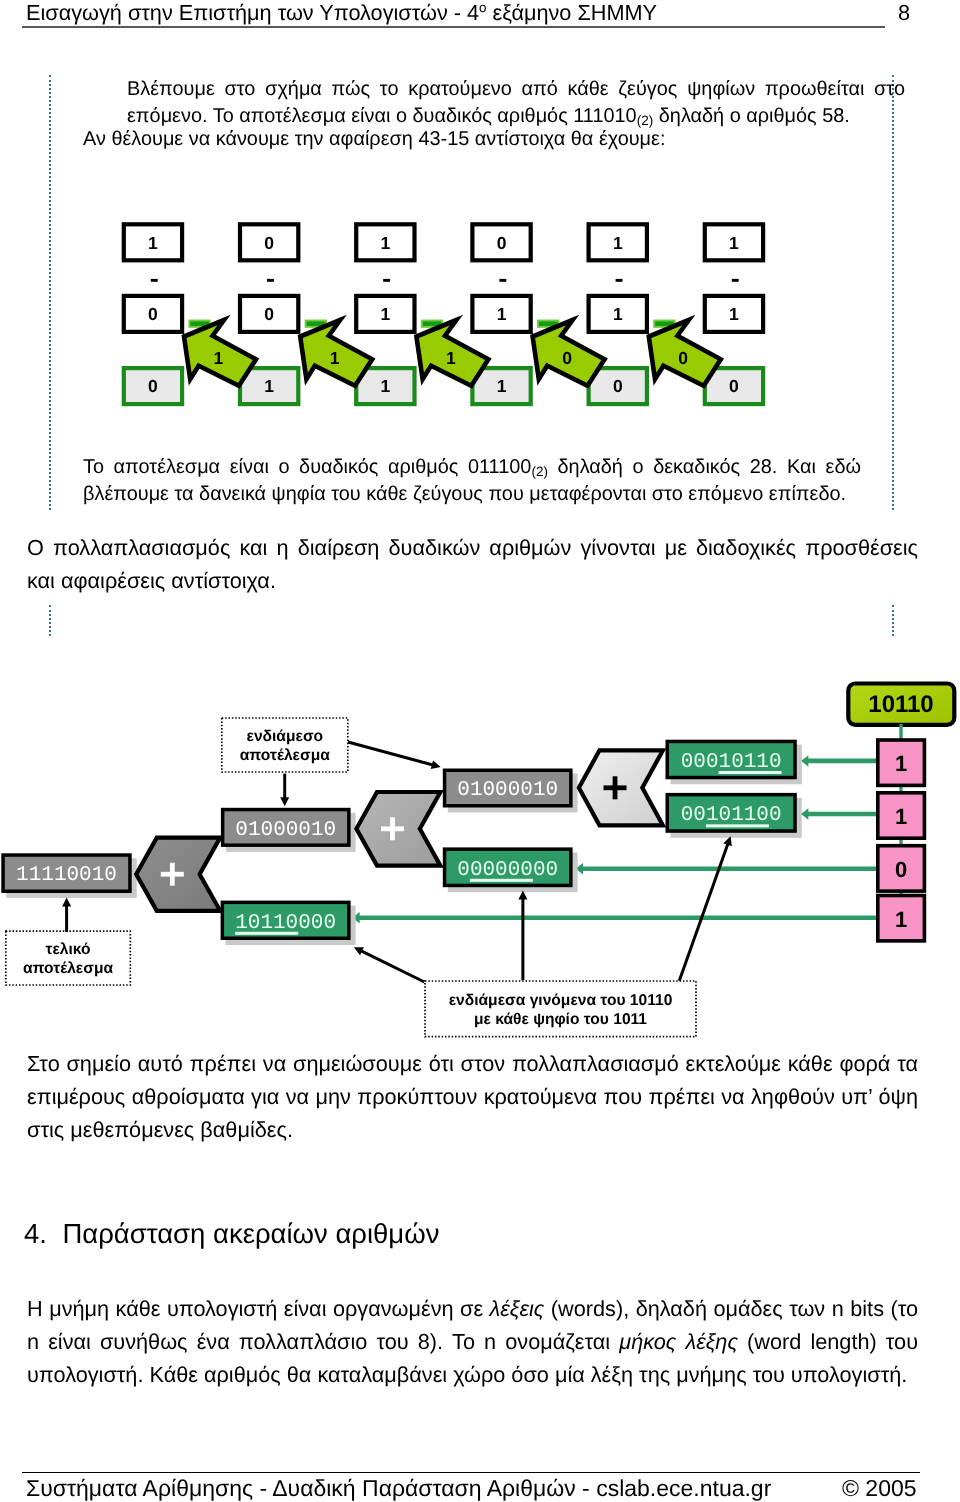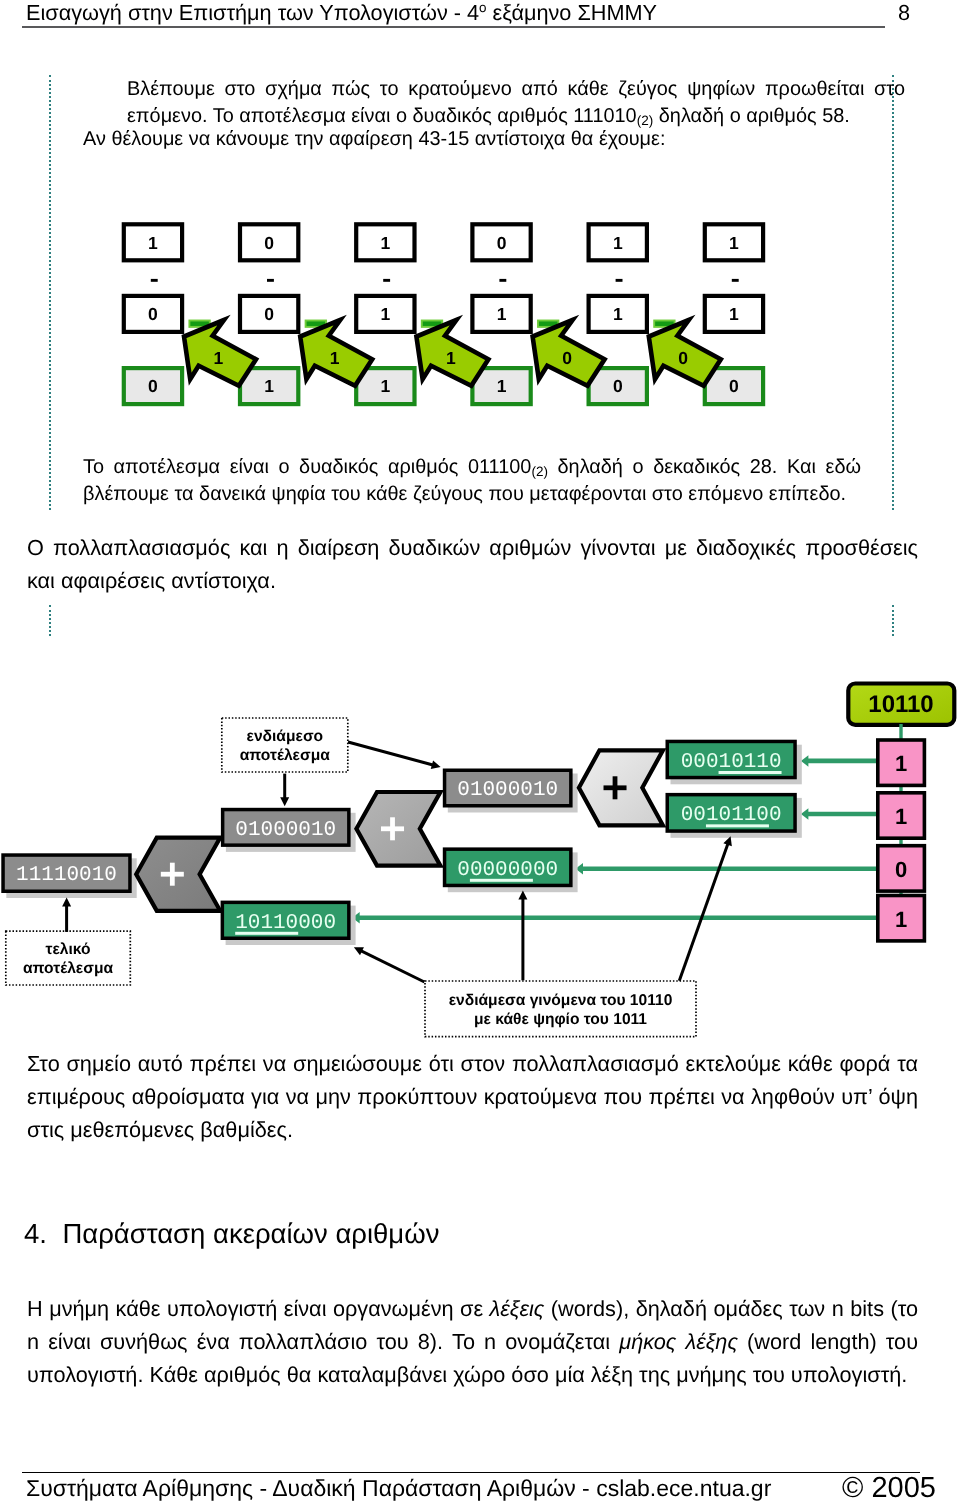--- a/index.html
+++ b/index.html
@@ -9,21 +9,21 @@
 
   
   .hdr-title{position:absolute;left:26px;top:1px;font-size:21.7px;line-height:24px;white-space:nowrap;}
   .hdr-title sup{font-size:0.62em;vertical-align:super;line-height:0;}
   .hdr-rule{position:absolute;left:22px;top:26px;width:863px;height:2px;background:#59595b;}
   .hdr-page{position:absolute;left:898px;top:1px;font-size:21.7px;line-height:24px;}
 
   
   .ftr-rule{position:absolute;left:22px;top:1472px;width:898px;height:1.3px;background:#000;}
   .ftr-left{position:absolute;left:26px;top:1476px;font-size:23px;line-height:25px;white-space:nowrap;}
-  .ftr-right{position:absolute;left:842px;top:1476px;font-size:29px;line-height:25px;white-space:nowrap;}
+  .ftr-right{position:absolute;left:842px;top:1476px;font-size:23px;line-height:25px;white-space:nowrap;}
 
   
   .para{position:absolute;font-size:19.9px;line-height:26.6px;}
   .para.wide{font-size:21.7px;line-height:33px;}
   .just{text-align:justify;}
   sub.sb{font-size:0.68em;vertical-align:-0.19em;line-height:0;}
 
   
   .rail{position:absolute;width:0;border-left:2.6px dotted #2e8080;}
 </style>

